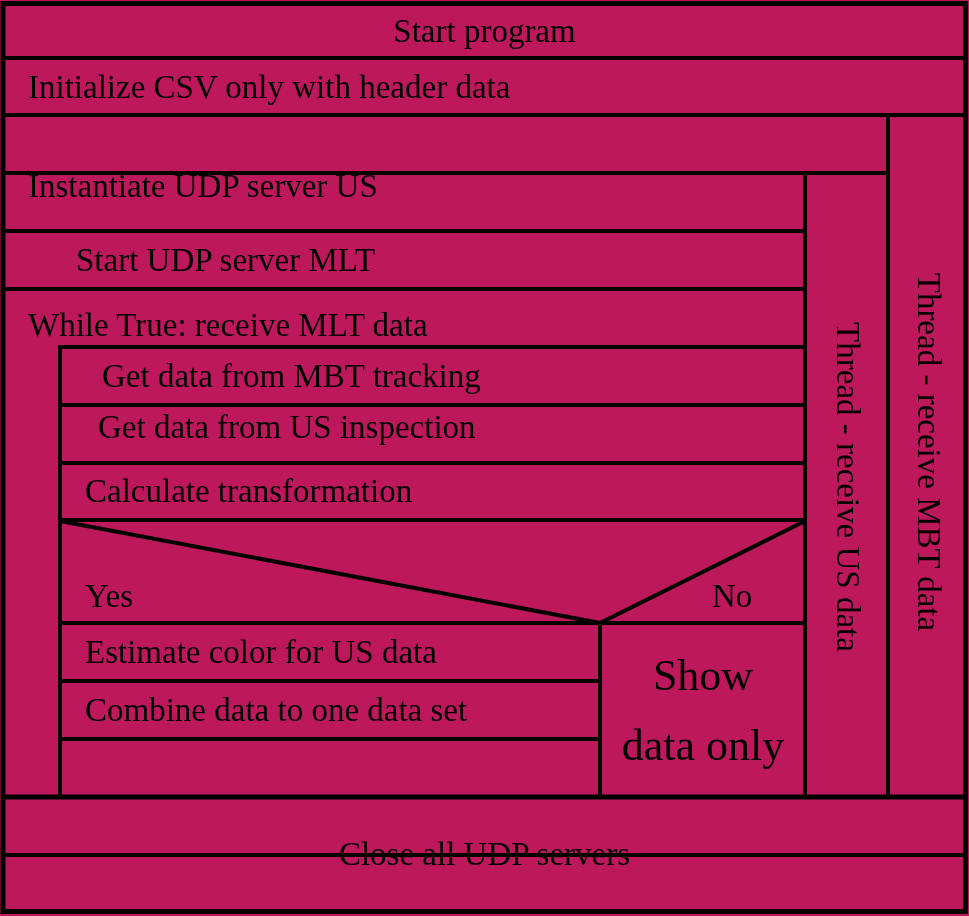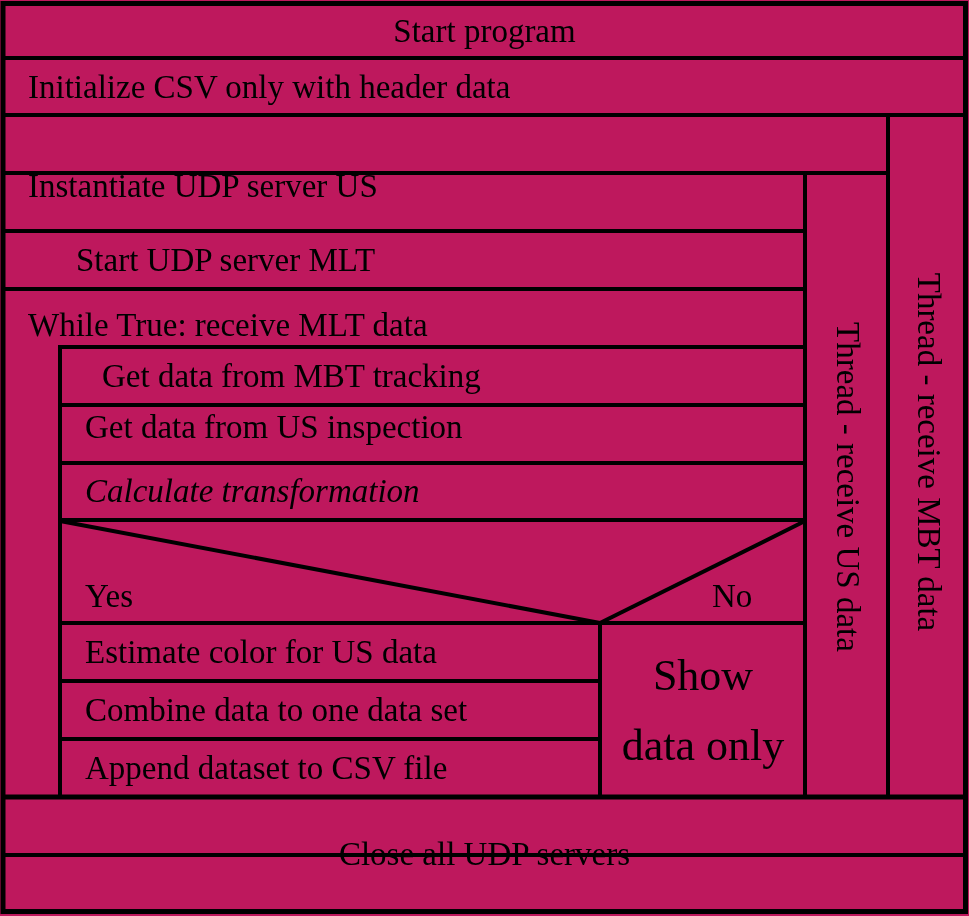--- a/index.html
+++ b/index.html
@@ -94,34 +94,33 @@
 
 
   <div class="label" style="left:28px; top:159px; height:54px;">Instantiate UDP server US</div>
 
   <div class="label" style="left:28px; top:233px; height:54px;margin-left:48px;">Start UDP server MLT</div>
 
   <div class="label" style="left:28px; top:291px; height:68px;">While True: receive MLT data</div>
 
   <div class="label" style="left:102px; top:349px; height:54px;">Get data from MBT tracking</div>
 
-  <div class="label" style="left:85px; top:407px; height:41px;">Get data from US inspection</div>
+  <div class="label" style="left:98px; top:407px; height:41px;">Get data from US inspection</div>
 
-  <div class="label" style="left:85px; top:465px; height:53px;font-style:italic;">Calculate transformation</div>
+  <div class="label" style="left:85px; top:465px; height:53px;">Calculate transformation</div>
 
 
   <div class="label" style="left:85px; top:574px; height:44px;">Yes</div>
 
   <div class="label" style="left:712px; top:574px; height:44px;">No</div>
 
   <div class="label" style="left:85px; top:625px; height:54px;">Estimate color for US data</div>
 
   <div class="label" style="left:85px; top:683px; height:54px;">Combine data to one data set</div>
 
-  <div class="label" style="left:85px; top:741px; height:54px;">Append dataset to CSV file</div>
 
   <div class="wrap-center" style="left:612px; top:627px; width:182px; height:168px;">Show data only</div>
 
   <div class="label centered" style="left:3px; top:799px; width:963px; height:54px;margin-top:28px;">Close all UDP servers</div>
 
 
   <div class="vertical-label" style="left:847px; top:487px;">Thread - receive US data</div>
 
   <div class="vertical-label" style="left:928px; top:452px;">Thread - receive MBT data</div>
 

